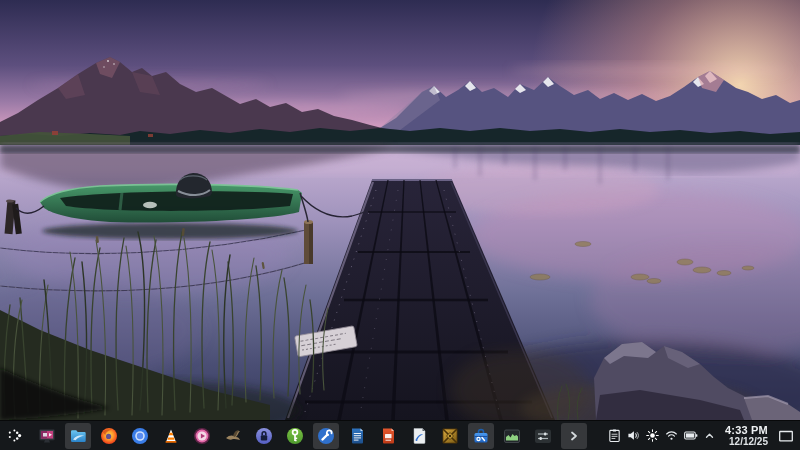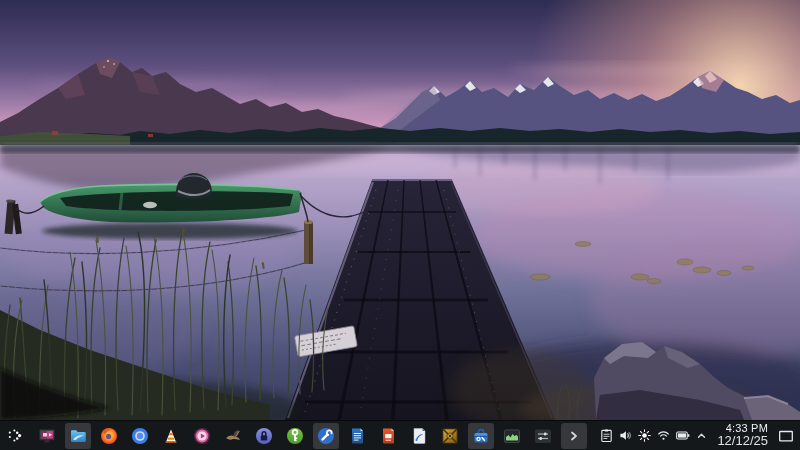--- a/index.html
+++ b/index.html
@@ -12,22 +12,22 @@
   .task{width:26px;height:26px;flex:0 0 26px;margin-right:5px;display:flex;
     align-items:center;justify-content:center;background:transparent;border:none;
     border-radius:3px;padding:0;cursor:pointer;}
   .task.active{background:rgba(255,255,255,.14);}
   .spacer{flex:1;}
   .tray{display:flex;align-items:center;}
   .trayico{width:19px;height:24px;display:flex;align-items:center;justify-content:center;
     background:transparent;border:none;padding:0;cursor:pointer;}
   .clock{display:flex;flex-direction:column;align-items:flex-end;justify-content:center;
     color:#eef1f3;margin:0 7px 0 6px;cursor:pointer;line-height:1.1;}
-  .clock .t{font-size:11px;font-weight:400;letter-spacing:.2px;}
-  .clock .d{font-size:13px;font-weight:400;color:#dfe3e6;}
+  .clock .t{font-size:11px;font-weight:700;letter-spacing:.2px;}
+  .clock .d{font-size:10px;font-weight:700;color:#dfe3e6;}
   .showdesk{width:22px;height:26px;display:flex;align-items:center;justify-content:center;
     background:transparent;border:none;padding:0;cursor:pointer;}
 </style>
 </head>
 <body>
 
 <div class="desktop">
 
 <svg class="wall" width="800" height="420" viewBox="0 0 800 420">
   <defs>

